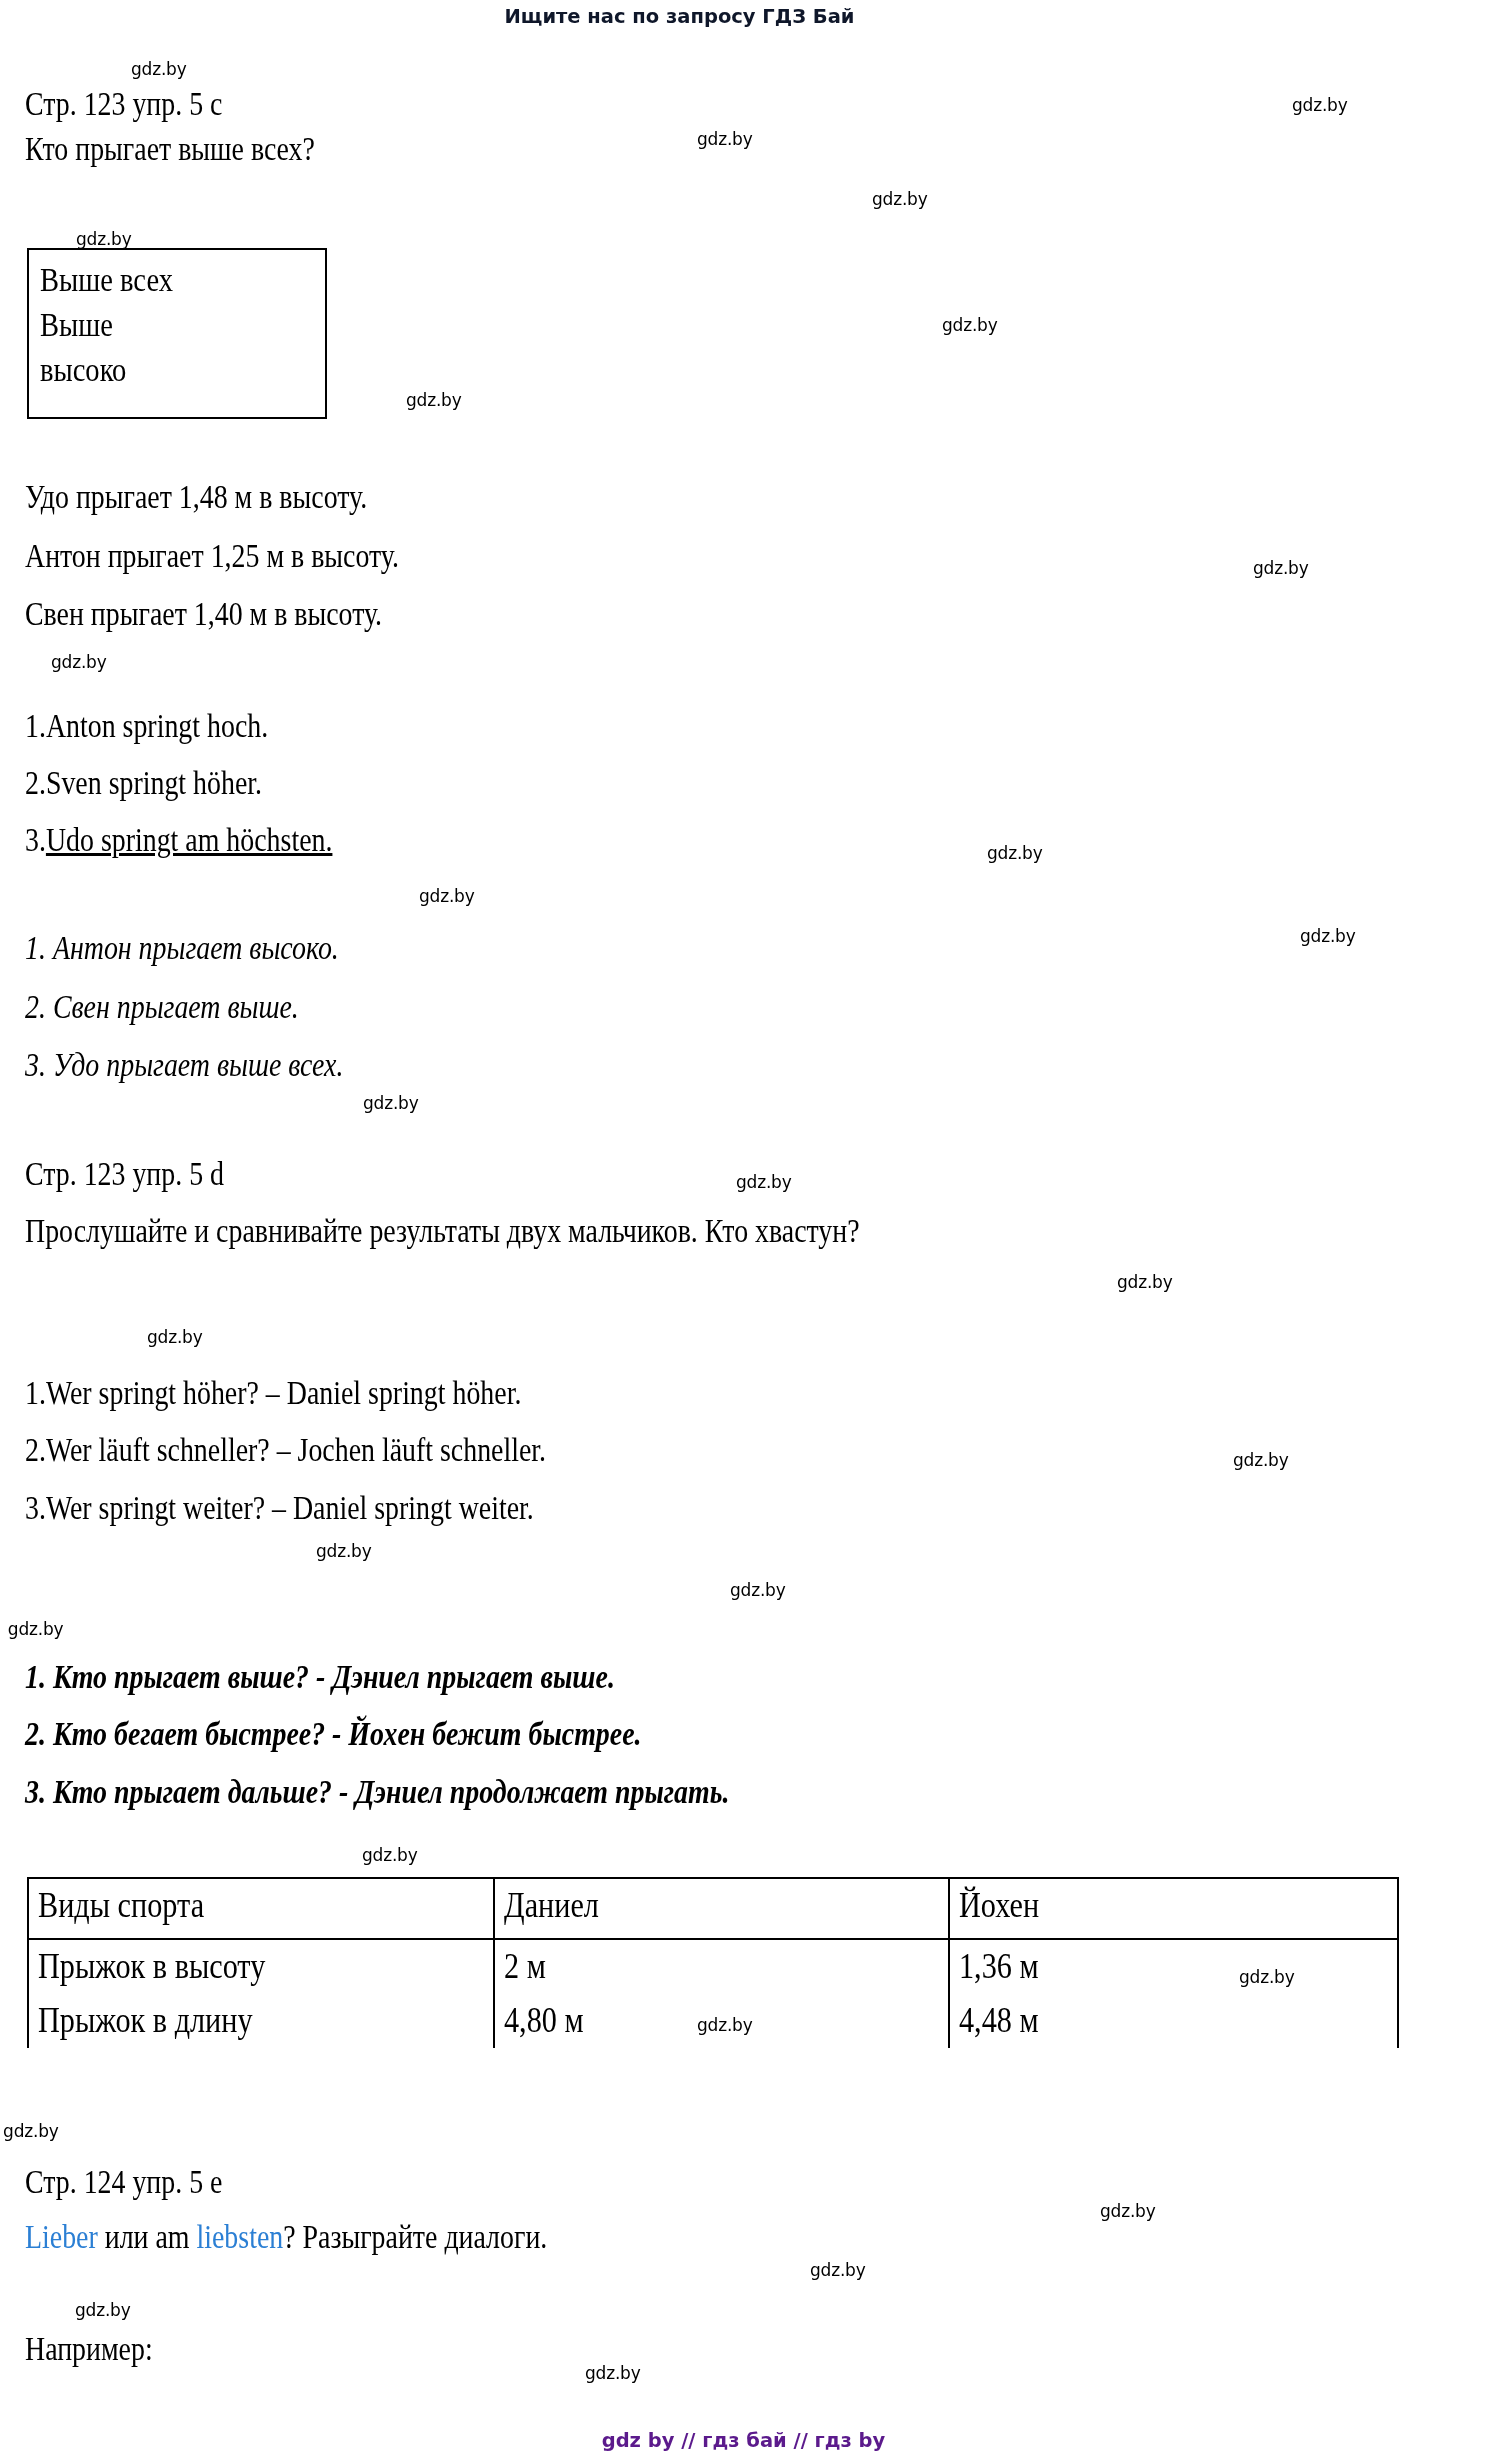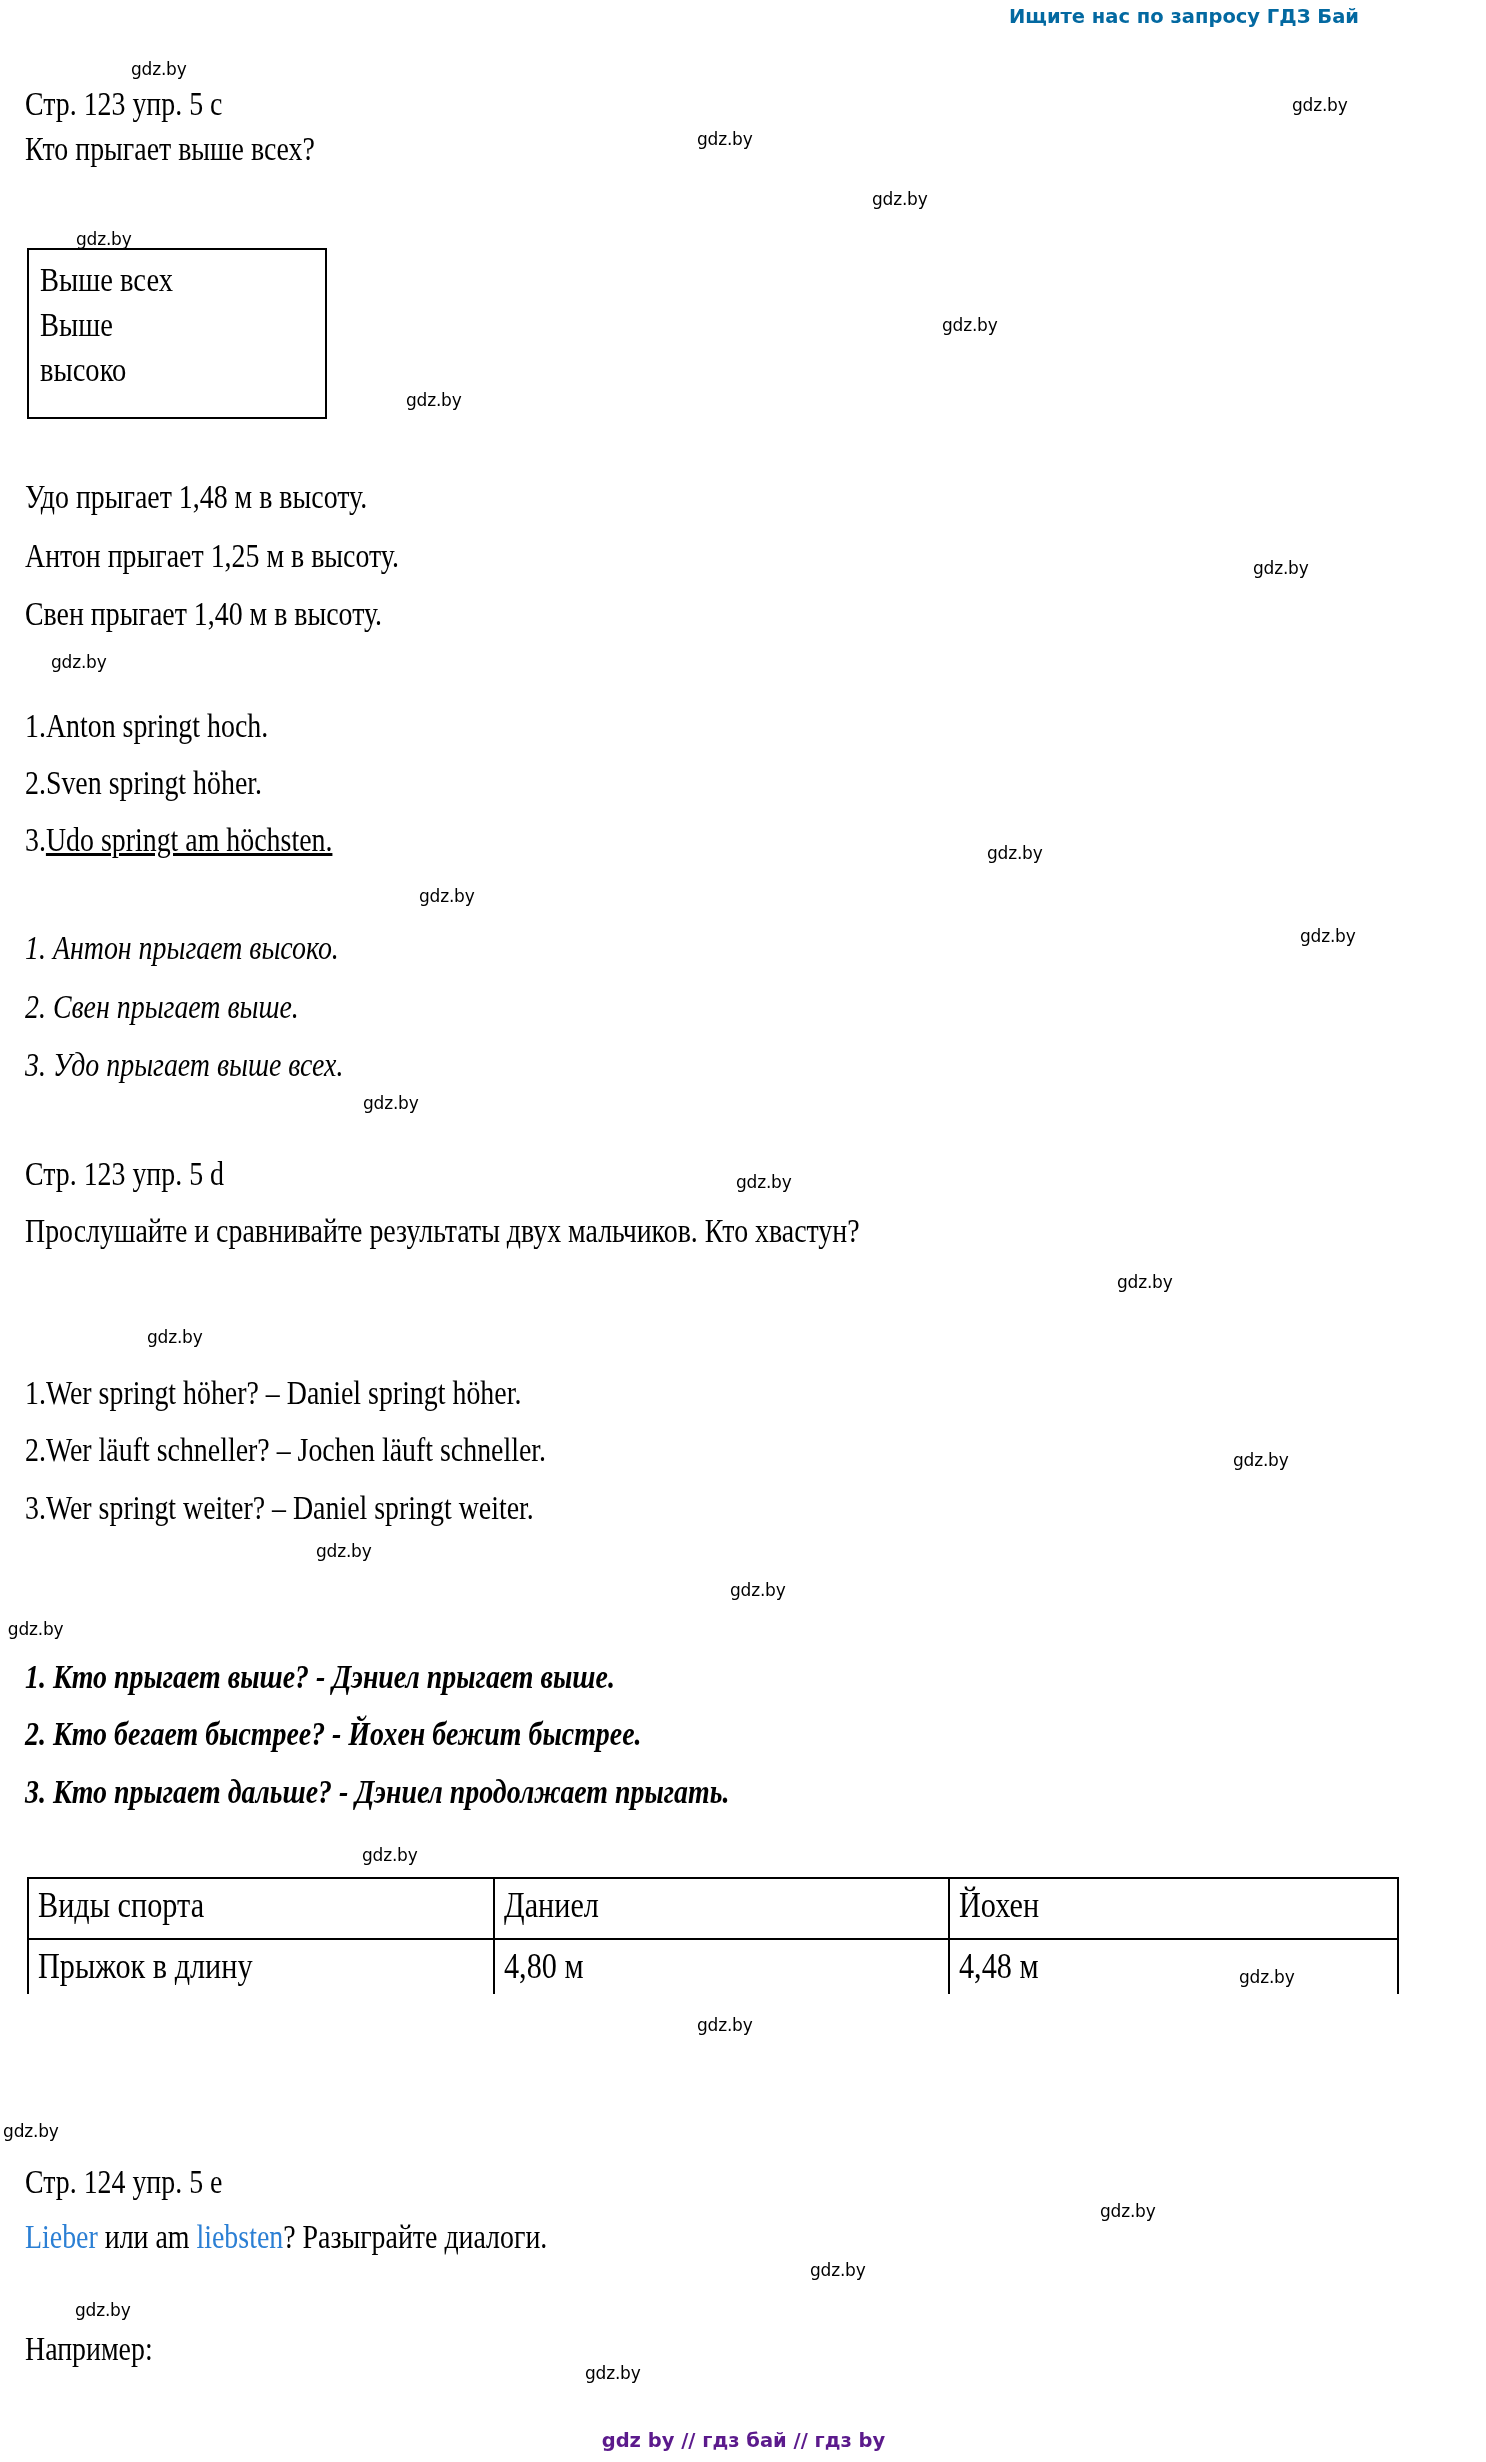--- a/index.html
+++ b/index.html
@@ -26,25 +26,25 @@
     white-space: nowrap;
     letter-spacing: -0.2px;
   }
 
   
   .promo-top {
     position: absolute;
     left: 0;
     top: 4.7px;
     width: 1359px;
-    text-align: right;
+    text-align: center;
     font-family: "DejaVu Sans", "Liberation Sans", sans-serif;
     font-size: 19.5px;
     font-weight: bold;
-    color: #0369a1;
+    color: #0f172a;
     white-space: nowrap;
   }
   .promo-bottom {
     position: absolute;
     left: 0;
     bottom: 10px;
     width: 1487px;
     text-align: center;
     font-family: "DejaVu Sans", "Liberation Sans", sans-serif;
     font-size: 19.5px;
@@ -200,20 +200,25 @@
     <col style="width:455px;">
     <col style="width:449px;">
   </colgroup>
   <tbody>
     <tr class="head">
       <td><span>Виды спорта</span></td>
       <td><span>Даниел</span></td>
       <td><span>Йохен</span></td>
     </tr>
     <tr>
+      <td style="border-bottom:none;"><span>Прыжок в высоту</span></td>
+      <td style="border-bottom:none;"><span>2 м</span></td>
+      <td style="border-bottom:none;"><span>1,36 м</span></td>
+    </tr>
+    <tr>
       <td style="border-top:none;border-bottom:none;"><span>Прыжок в длину</span></td>
       <td style="border-top:none;border-bottom:none;"><span>4,80 м</span></td>
       <td style="border-top:none;border-bottom:none;"><span>4,48 м</span></td>
     </tr>
   </tbody>
 </table>
 
 <div class="blk" style="left:25px; top:2162px;">Стр. 124 упр. 5 e</div>
 
 <div class="blk" style="left:25px; top:2217px;"><span class="blue">Lieber</span><span> или am </span><span class="blue">liebsten</span><span>? Разыграйте диалоги.</span></div>

